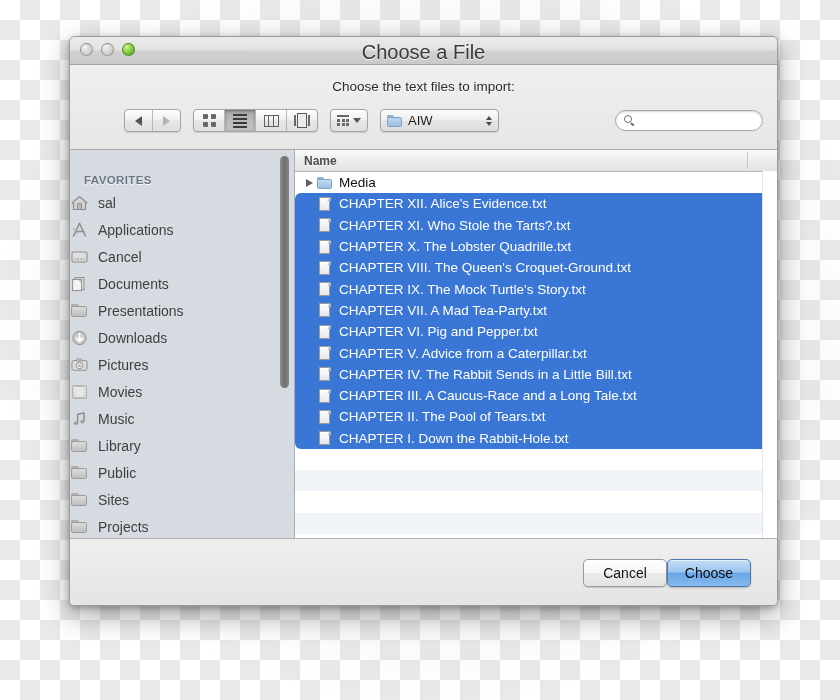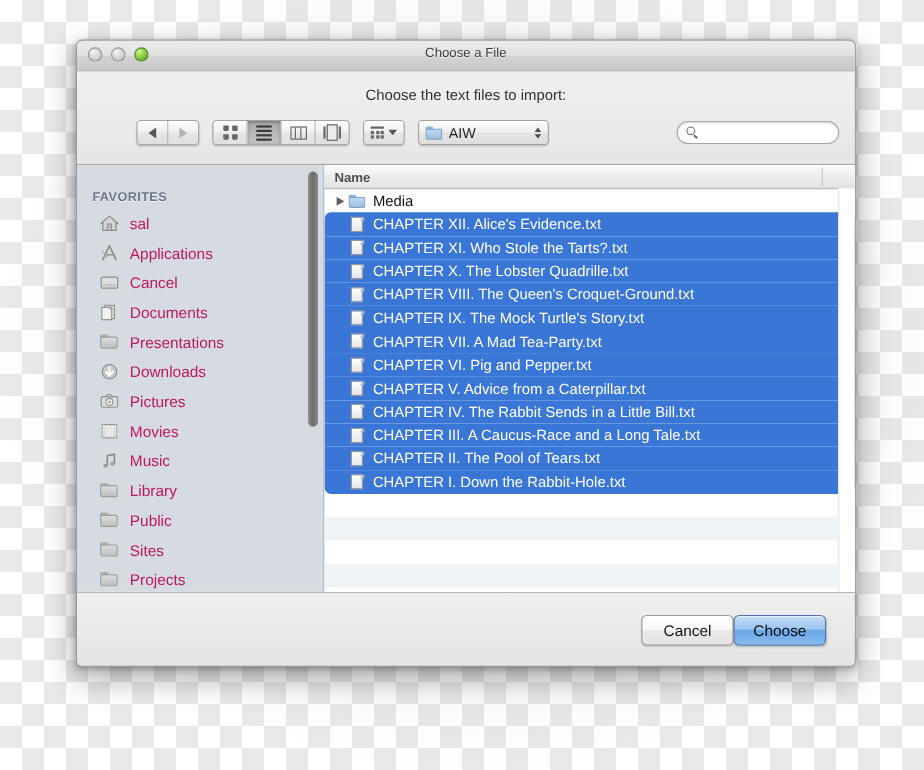--- a/index.html
+++ b/index.html
@@ -55,21 +55,21 @@
   .light.gray {
     background: radial-gradient(circle at 35% 28%, #f3f3f3 0%, #d9d9d9 45%, #bdbdbd 100%);
   }
   .light.green {
     background: radial-gradient(circle at 35% 28%, #d5f58e 0%, #8ed24a 42%, #4f9a1e 100%);
     border-color: rgba(40,90,10,0.55);
   }
   .win-title {
     position:absolute; left:0; right:0; top:4px;
     text-align:center;
-    font-size: 12px;
+    font-size: 20px;
     color: #3a3a3a;
     text-shadow: 0 1px 0 rgba(255,255,255,0.8);
   }
 
   
   .toolbar {
     height: 84px;
     background: linear-gradient(to bottom, #f0f0f0 0%, #e6e6e6 100%);
     border-bottom: 1px solid #a8a8a8;
     position: relative;
@@ -229,23 +229,22 @@
     font-size: 11.5px;
     font-weight: bold;
     letter-spacing: 0.4px;
     color: #6c7684;
     text-shadow: 0 1px 0 rgba(255,255,255,0.8);
     padding: 24px 0 3px 14px;
   }
   .sb-item {
     height: 27px;
     display:flex; align-items:center;
-    padding-left: 20px;
     font-size: 14px;
-    color: #be185d;
+    color: #404040;
     cursor: default;
   }
   .sb-ico { width:19px; height:16px; margin-right:9px; flex:none; position:relative; }
 
   
   .ic-folder::before{
     content:""; position:absolute; left:1px; top:1px; width:8px; height:3px;
     background:#b0b0b0; border-radius:1px 2px 0 0;
   }
   .ic-folder::after{

